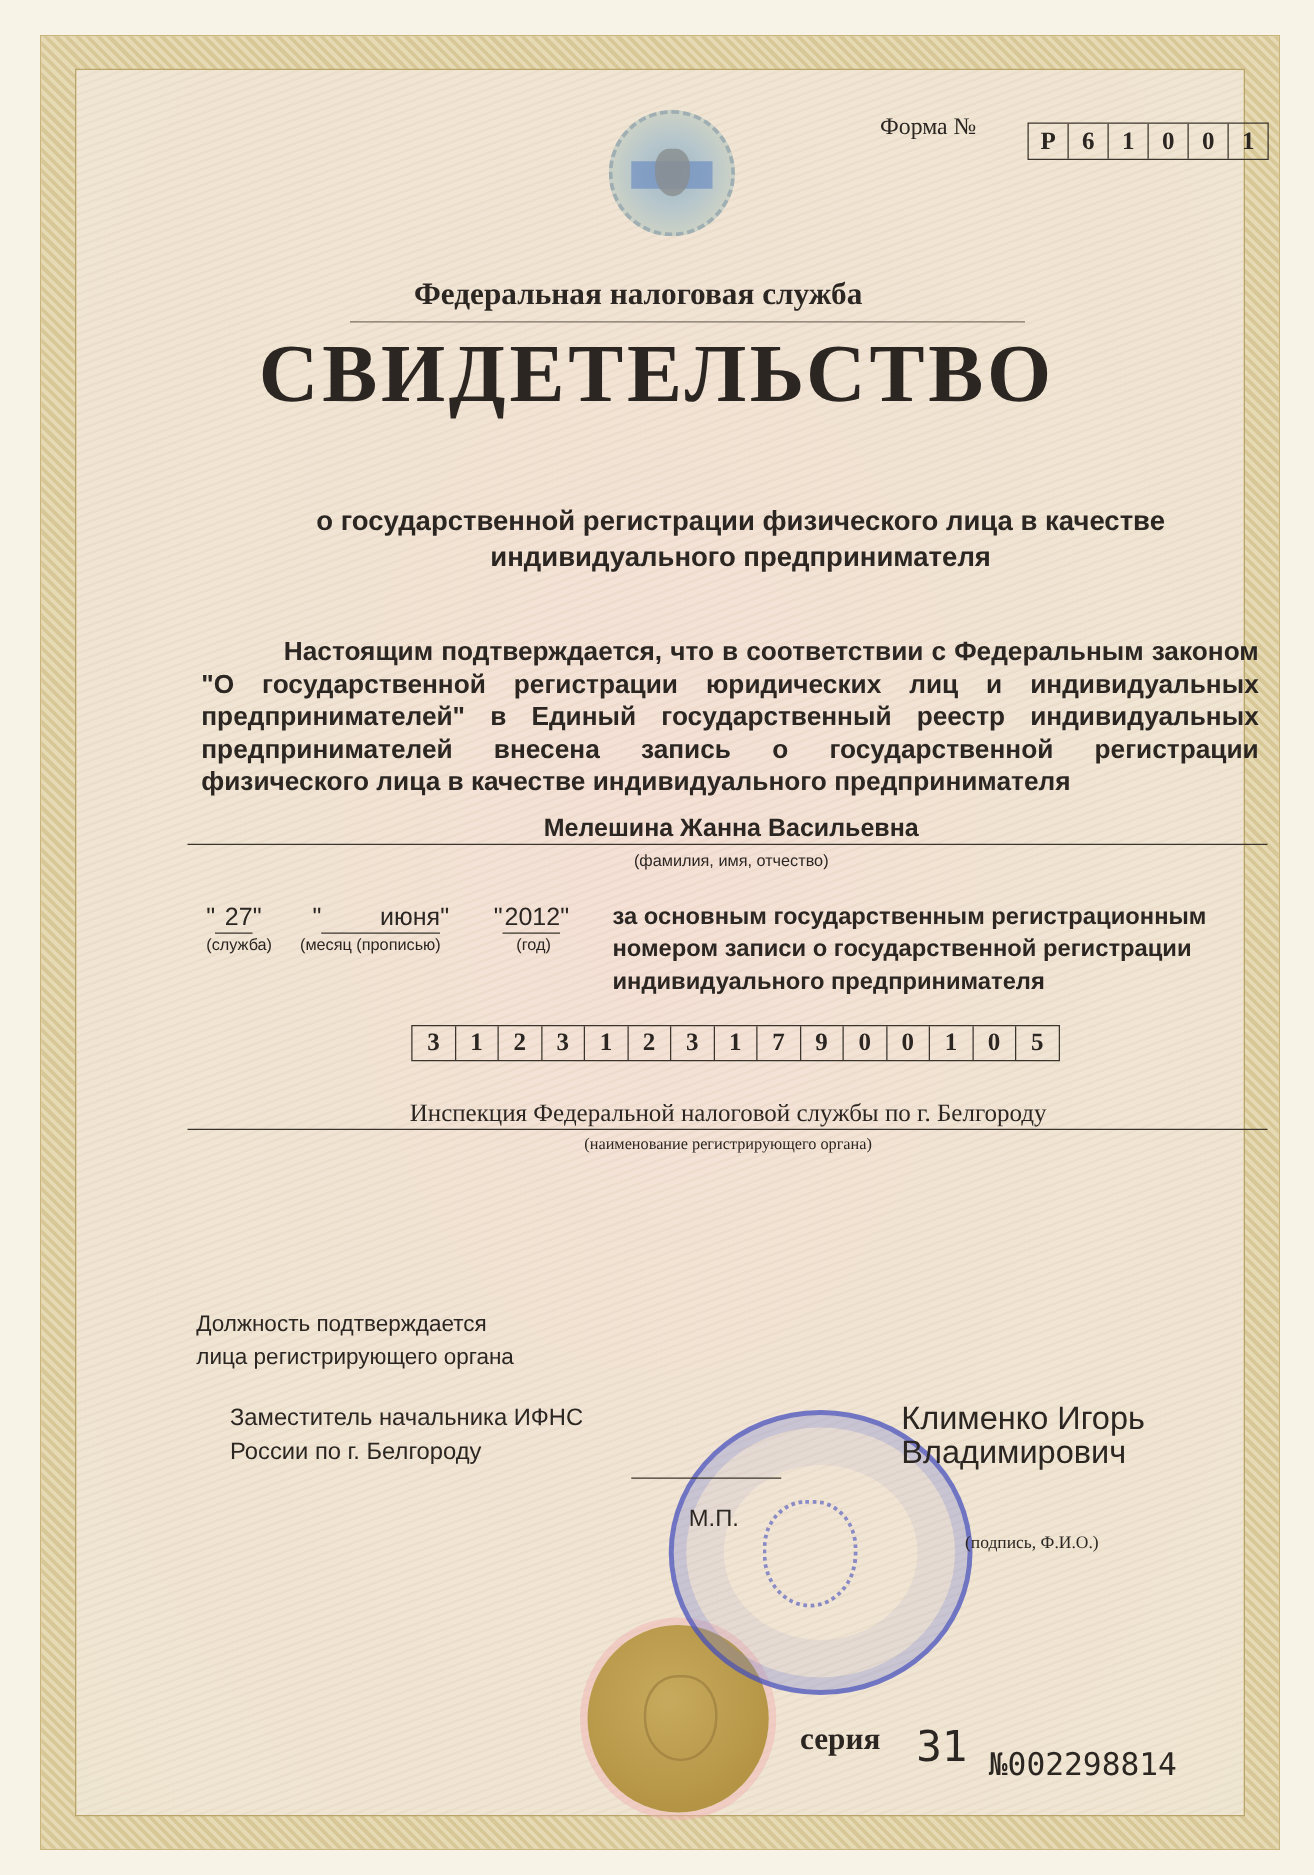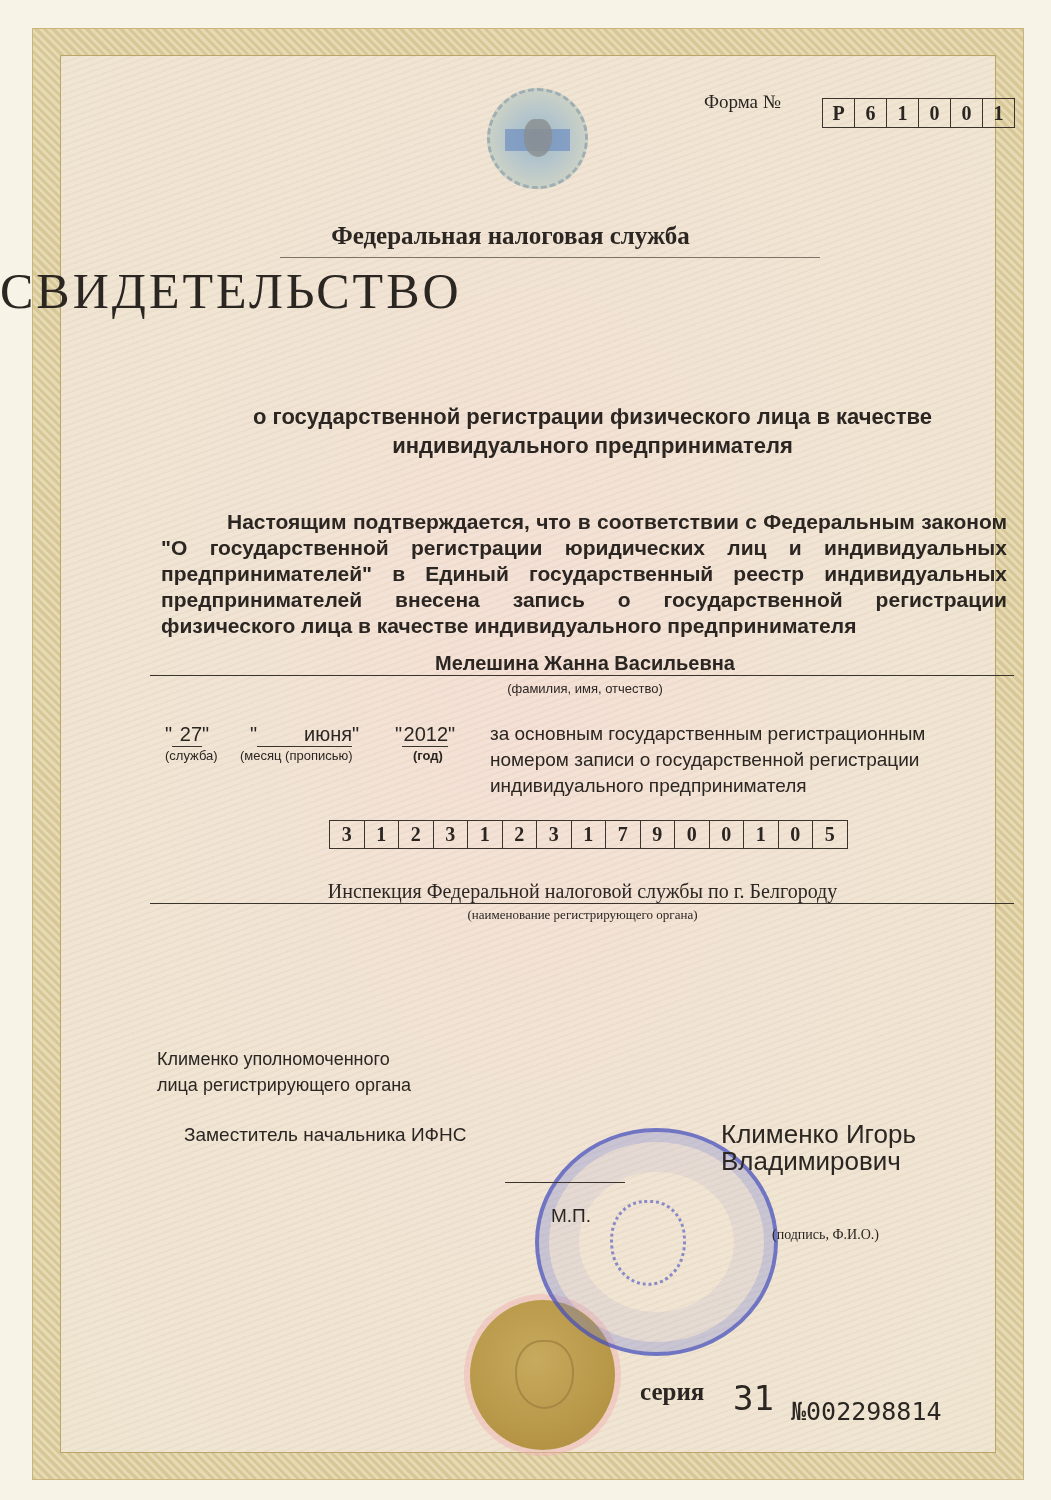--- a/index.html
+++ b/index.html
@@ -20,35 +20,35 @@
   .emblem .bar { position:absolute; left:15px; top:38px; width:65px; height:22px; background:#6f8fc1; opacity:.7; }
   .emblem .eagle { position:absolute; left:34px; top:28px; width:28px; height:38px; background:#8a8d8f; border-radius:40% 40% 50% 50%; opacity:.8; }
 
   .forma-label { left:704px; top:91px; font-size:19px; }
   .forma-boxes { left:822px; top:98px; display:flex; border:1.5px solid #3b342c; }
   .forma-boxes span { width:31px; height:28px; display:flex; align-items:center; justify-content:center; font-weight:bold; font-size:20px; border-left:1px solid #3b342c; }
   .forma-boxes span:first-child { border-left:none; }
 
   .fns { left:0; width:1021px; top:222px; text-align:center; font-size:25px; font-weight:bold; }
   .rule-top { left:280px; top:257px; width:540px; border-top:1px solid #7d7266; }
-  .title { left:0; width:1051px; top:262px; font-size:50px; font-weight:normal; letter-spacing:3px; }
+  .title { left:0; width:1051px; top:262px; text-align:center; font-size:66px; font-weight:bold; letter-spacing:3px; }
 
   .subtitle { left:0; width:1185px; top:402px; text-align:center; font-size:22px; font-weight:bold; line-height:29px; }
 
   .body-text { left:161px; top:509px; width:846px; font-size:21px; font-weight:bold; line-height:26px; text-align:justify; text-indent:66px; }
 
   .name { left:0; top:652px; width:1170px; text-align:center; font-size:20px; font-weight:bold; }
   .name-rule { left:150px; top:675px; width:864px; border-top:1.5px solid #3b342c; }
   .name-caption { left:0; top:681px; width:1170px; text-align:center; font-size:13px; }
 
   .date-row { top:723px; font-size:20px; }
   .u { border-bottom:1px solid #3b342c; display:inline-block; text-align:right; }
   .cap { font-size:13px; top:748px; }
 
-  .reg-text { left:490px; top:721px; font-size:19px; font-weight:normal; line-height:26px; }
+  .reg-text { left:490px; top:721px; font-size:19px; font-weight:bold; line-height:26px; }
 
   .ogrn { left:329px; top:820px; display:flex; border:1.5px solid #3b342c; }
   .ogrn span { width:33.5px; height:27px; display:flex; align-items:center; justify-content:center; font-weight:bold; font-size:20px; border-left:1px solid #3b342c; }
   .ogrn span:first-child { border-left:none; }
 
   .inspect { left:0; top:880px; width:1165px; text-align:center; font-size:20px; }
   .inspect-rule { left:150px; top:903px; width:864px; border-top:1.5px solid #3b342c; }
   .inspect-caption { left:0; top:907px; width:1165px; text-align:center; font-size:13px; }
 
   .pos-label { left:157px; top:1046px; font-size:18px; line-height:26px; }
@@ -108,21 +108,21 @@
   <span>"</span><span class="u" style="width:30px;">27</span><span>"</span>
 </div>
 <div class="abs date-row narrow" style="left:250px;">
   <span>"</span><span class="u" style="width:95px;">июня</span><span>"</span>
 </div>
 <div class="abs date-row narrow" style="left:395px;">
   <span>"</span><span class="u" style="width:46px;">2012</span><span>"</span>
 </div>
 <div class="abs cap narrow" style="left:165px;">(служба)</div>
 <div class="abs cap narrow" style="left:240px;">(месяц (прописью)</div>
-<div class="abs cap narrow" style="left:413px;font-weight:bold;">(год)</div>
+<div class="abs cap narrow" style="left:413px;">(год)</div>
 
 <div class="abs reg-text narrow">
   <div>за основным государственным регистрационным</div>
   <div>номером записи о государственной регистрации</div>
   <div>индивидуального предпринимателя</div>
 </div>
 
 <div class="abs ogrn">
   <span>3</span>
   <span>1</span>
@@ -139,25 +139,26 @@
   <span>1</span>
   <span>0</span>
   <span>5</span>
 </div>
 
 <div class="abs inspect">Инспекция Федеральной налоговой службы по г. Белгороду</div>
 <div class="abs inspect-rule"></div>
 <div class="abs inspect-caption">(наименование регистрирующего органа)</div>
 
 <div class="abs pos-label narrow">
-  <div>Клименко уполномоченного</div>
+  <div>Должность подтверждается</div>
   <div>лица регистрирующего органа</div>
 </div>
 <div class="abs position narrow">
   <div>Заместитель  начальника  ИФНС</div>
+  <div>России по г. Белгороду</div>
 </div>
 
 <div class="abs seal">
     <div class="eagle"></div>
   </div>
 <div class="abs stamp"></div>
 <div class="abs stamp-eagle"></div>
 
 <div class="abs signer narrow">
   <div>Клименко Игорь</div>

